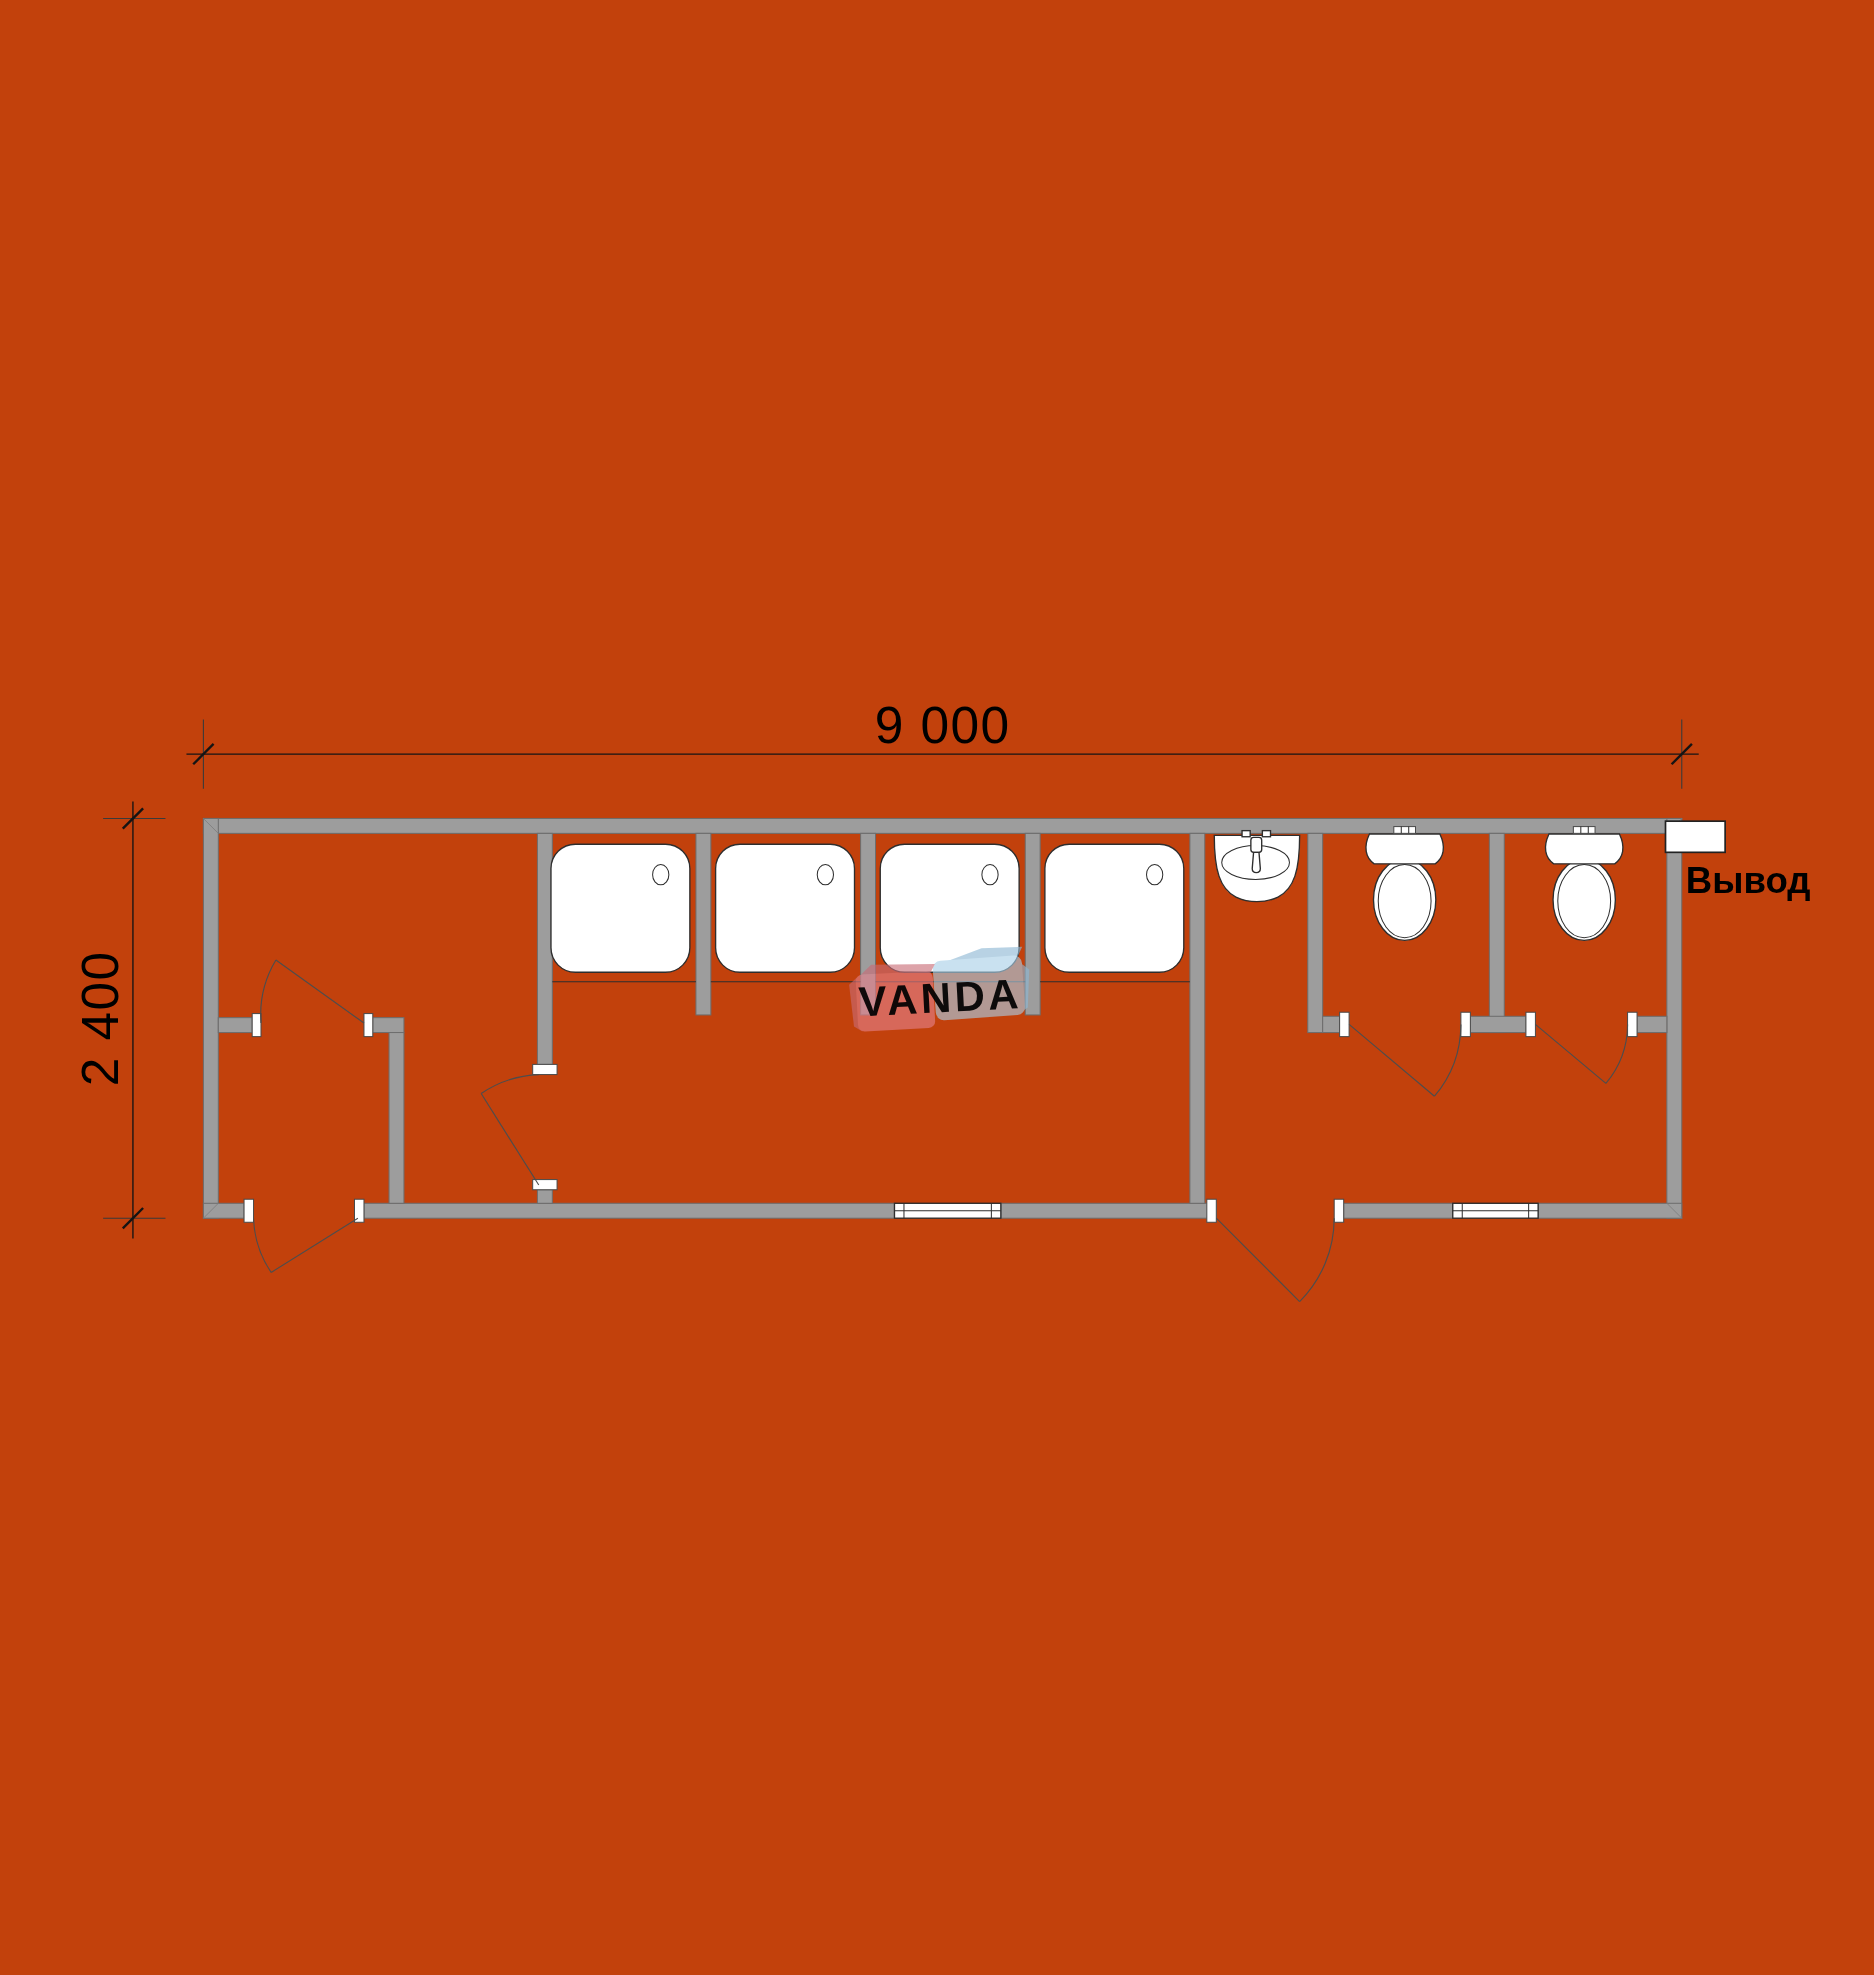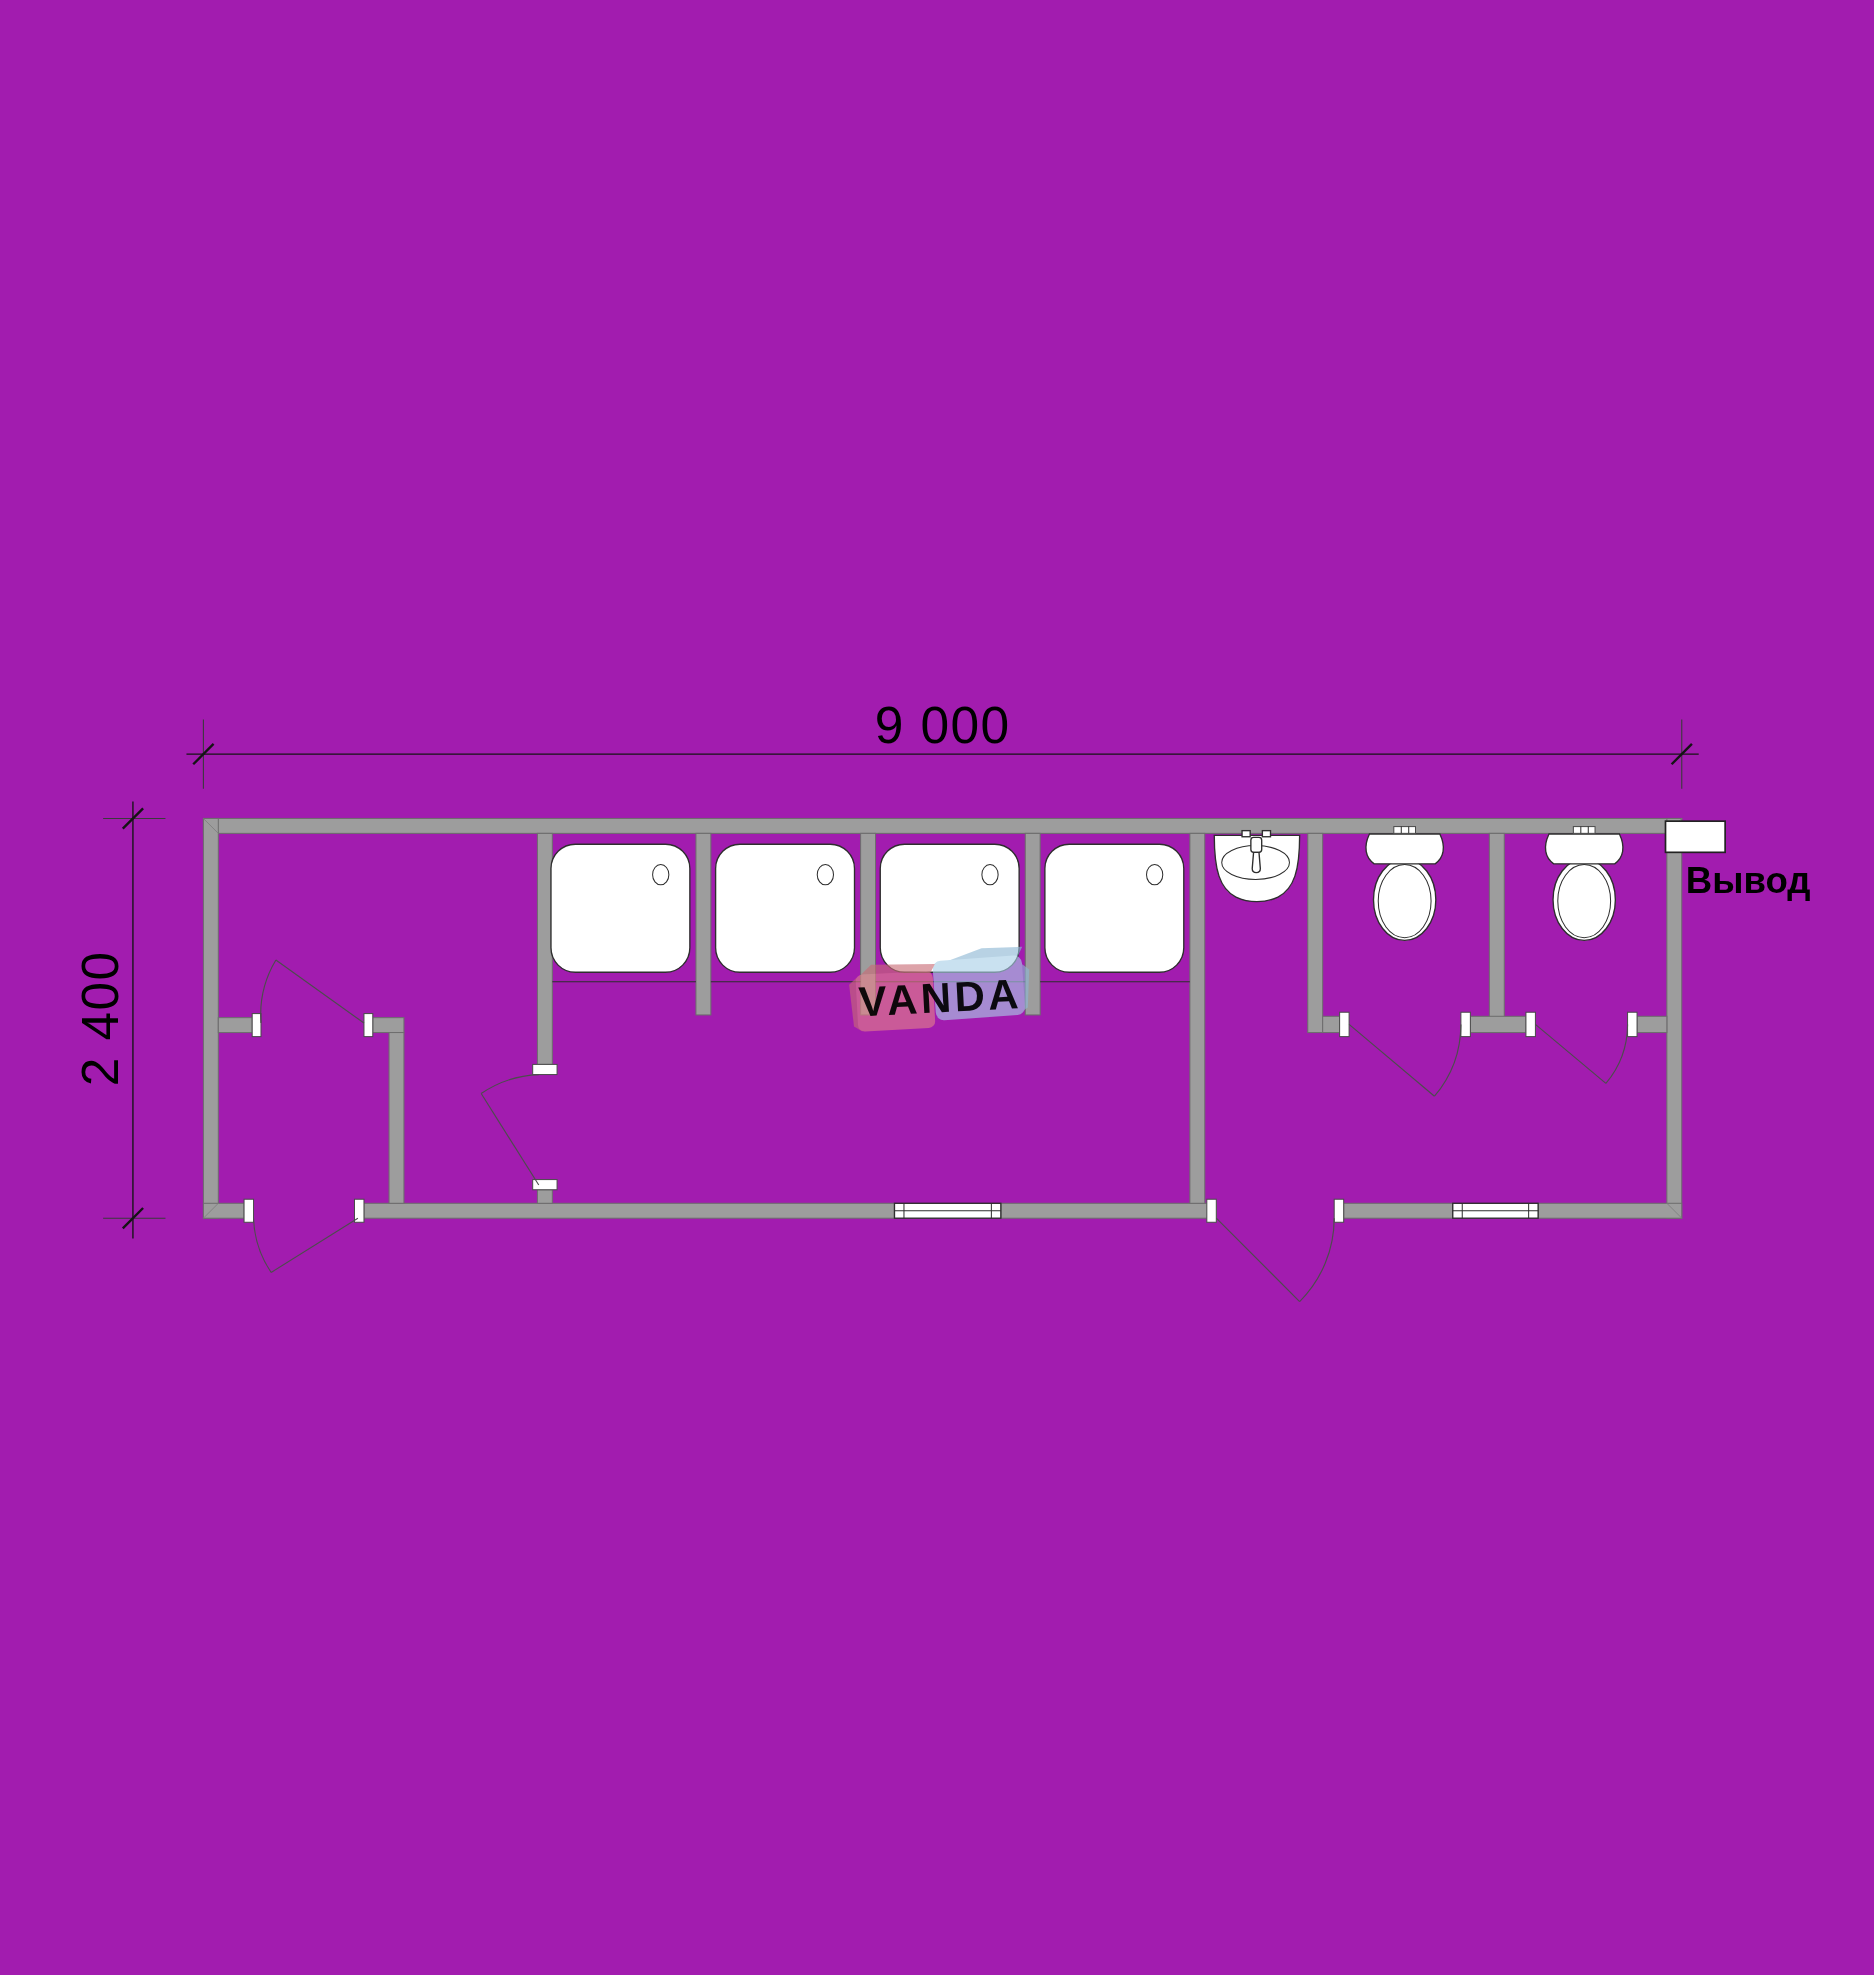--- a/index.html
+++ b/index.html
@@ -1,16 +1,16 @@
 <!DOCTYPE html>
 <html style="font-size:11px"><head>
 <meta charset="utf-8">
 <style>
   html,body{margin:0;padding:0;background:#fff;}
-  .stage{position:relative;width:1875px;height:1975px;background:#a21caf;overflow:hidden;}
+  .stage{position:relative;width:1875px;height:1975px;background:#c2410c;overflow:hidden;}
   svg{position:absolute;left:0;top:0;}
   svg text{font-family:"Liberation Sans","DejaVu Sans",sans-serif;fill:#000;}
   .wall{stroke:#6d6d6d;stroke-width:1.5;}
   .miter{stroke:#7e7e7e;stroke-width:1.3;}
   .jamb{fill:#ffffff;stroke:#4a4a4a;stroke-width:1.5;}
   .fix{fill:#ffffff;stroke:#2e2e2e;stroke-width:2;}
   .thin{fill:none;stroke:#2e2e2e;stroke-width:1.5;}
   .door{fill:none;stroke:#4d4d4d;stroke-width:1.7;}
   .dimline{stroke:#141414;stroke-width:2;fill:none;}
   .extline{stroke:#3a3a3a;stroke-width:1.6;fill:none;}

